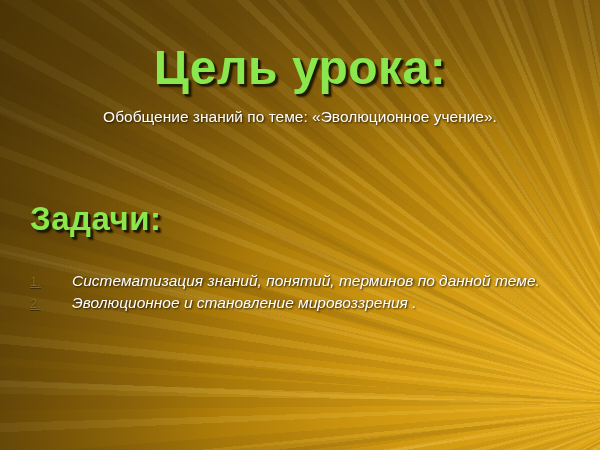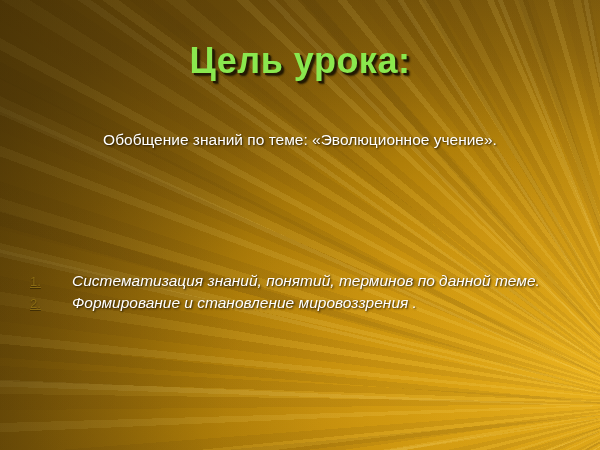--- a/index.html
+++ b/index.html
@@ -78,33 +78,33 @@
     position: absolute;
     inset: 0;
   }
 
   .slide-title {
     position: absolute;
     top: 40px;
     left: 0;
     width: 600px;
     text-align: center;
-    font-size: 36px;
+    font-size: 48px;
     font-weight: bold;
     color: #8ae84e;
     letter-spacing: 0.5px;
     text-shadow:
       2px 2px 0 #231a02,
       3px 3px 2px rgba(20, 14, 1, 0.85);
     white-space: nowrap;
   }
 
   .subtitle {
     position: absolute;
-    top: 131px;
+    top: 108px;
     left: 0;
     width: 600px;
     text-align: center;
     font-size: 15.5px;
     color: #ffffff;
     text-shadow: 1px 1px 2px rgba(30, 20, 2, 0.9);
     white-space: nowrap;
   }
 
   .section-heading {
@@ -167,26 +167,27 @@
   <div class="bg-rays2"></div>
   <div class="bg-darken-left"></div>
   <div class="bg-vignette"></div>
 
   <div class="content">
 
     <div class="slide-title">Цель урока:</div>
 
     <div class="subtitle">Обобщение знаний по теме: «Эволюционное учение».</div>
 
+    <div class="section-heading">Задачи:</div>
 
     <ul class="task-list">
       <li class="task-item">
         <span class="task-marker">1.</span>
         <span class="task-text">Систематизация знаний, понятий, терминов по данной теме.</span>
       </li>
       <li class="task-item">
         <span class="task-marker">2.</span>
-        <span class="task-text">Формирование и становление мировоззрения .</span>
+        <span class="task-text">Эволюционное и становление мировоззрения .</span>
       </li>
     </ul>
 
   </div>
 </div>
 
 </body></html>

